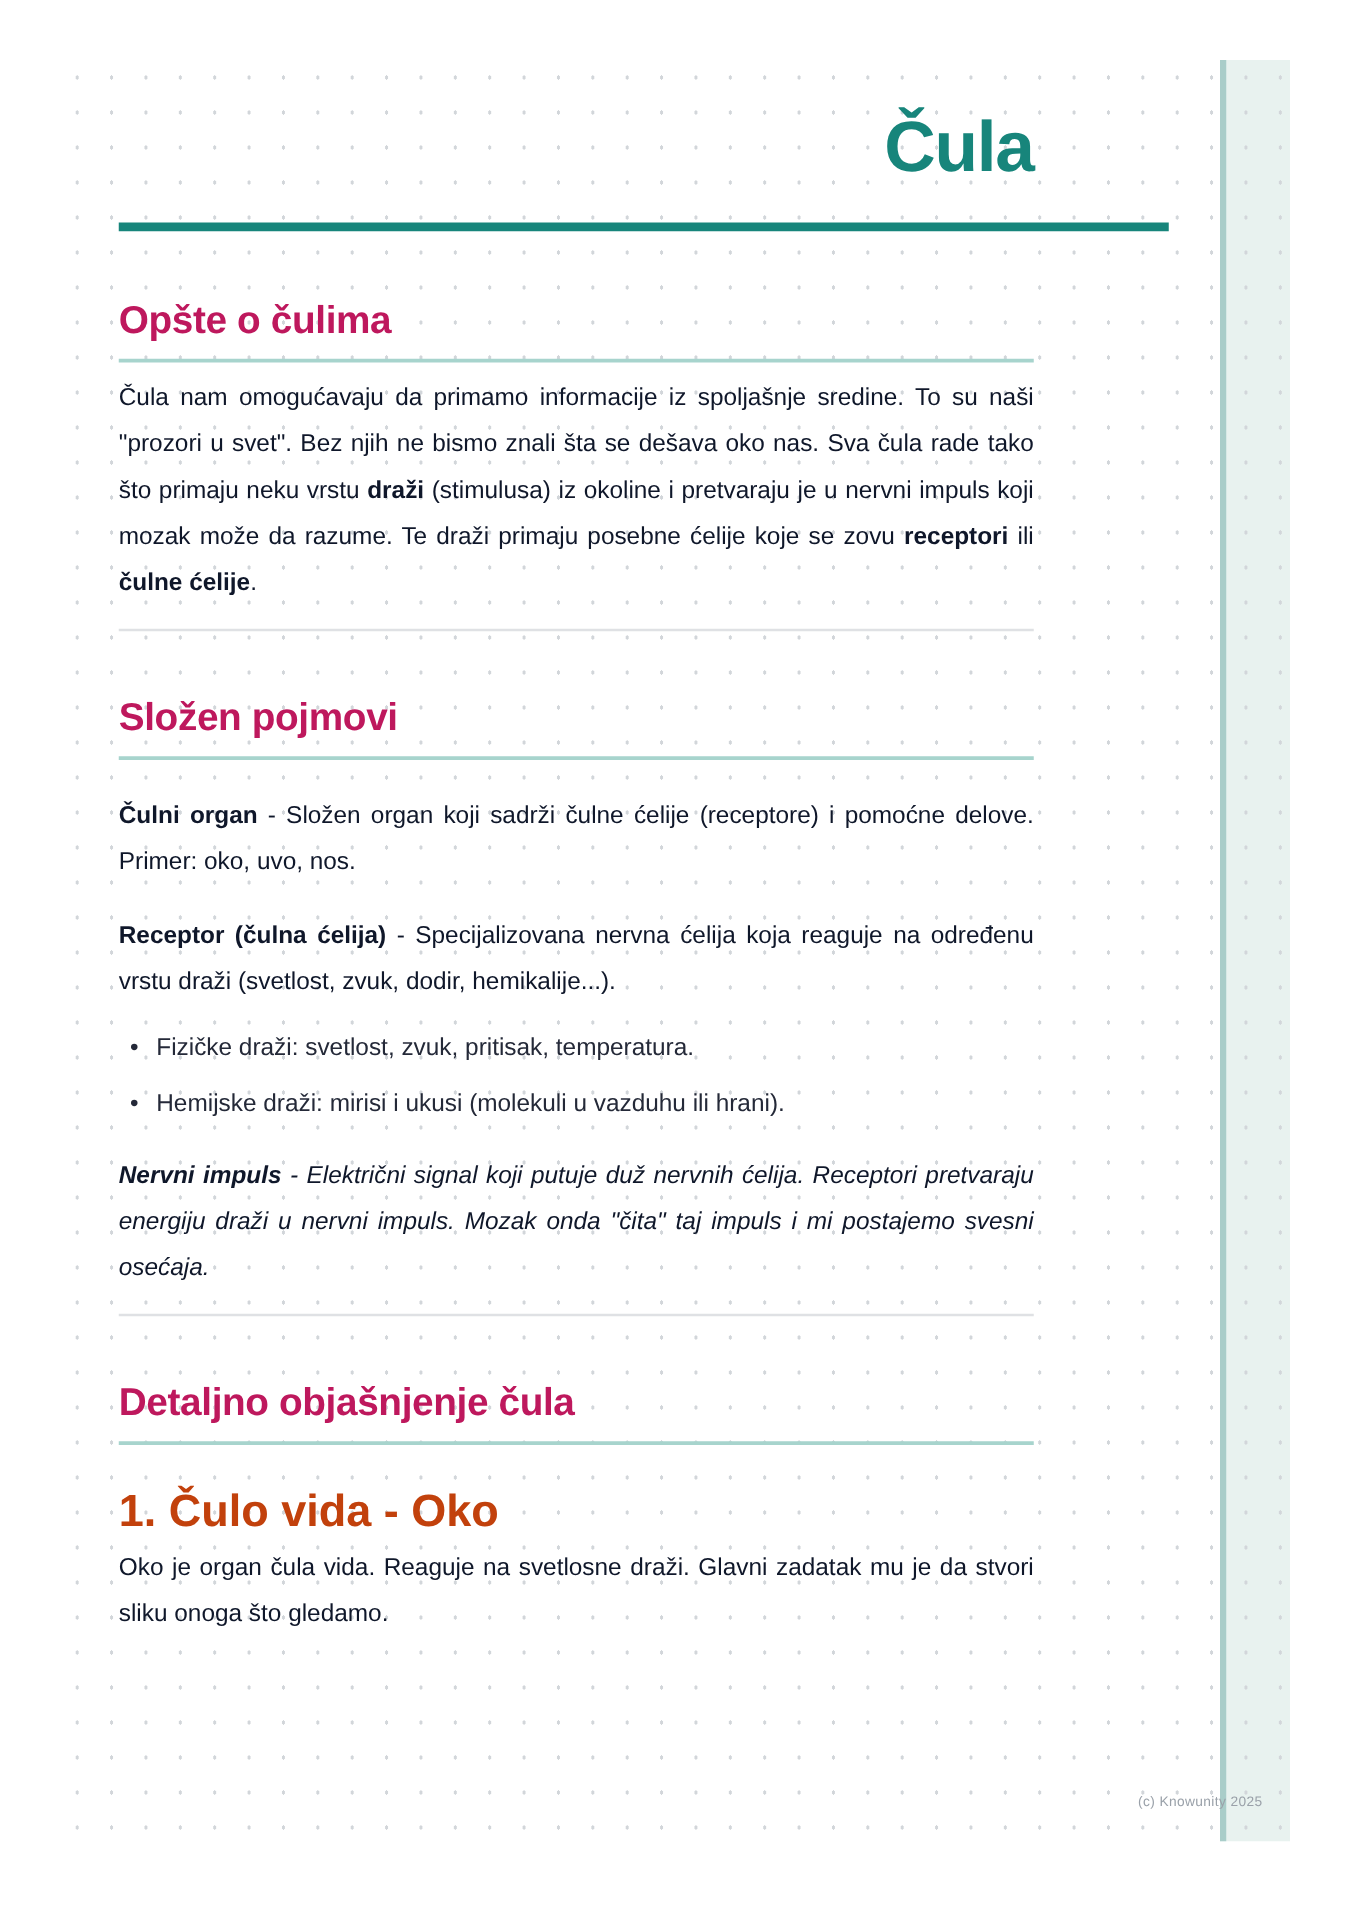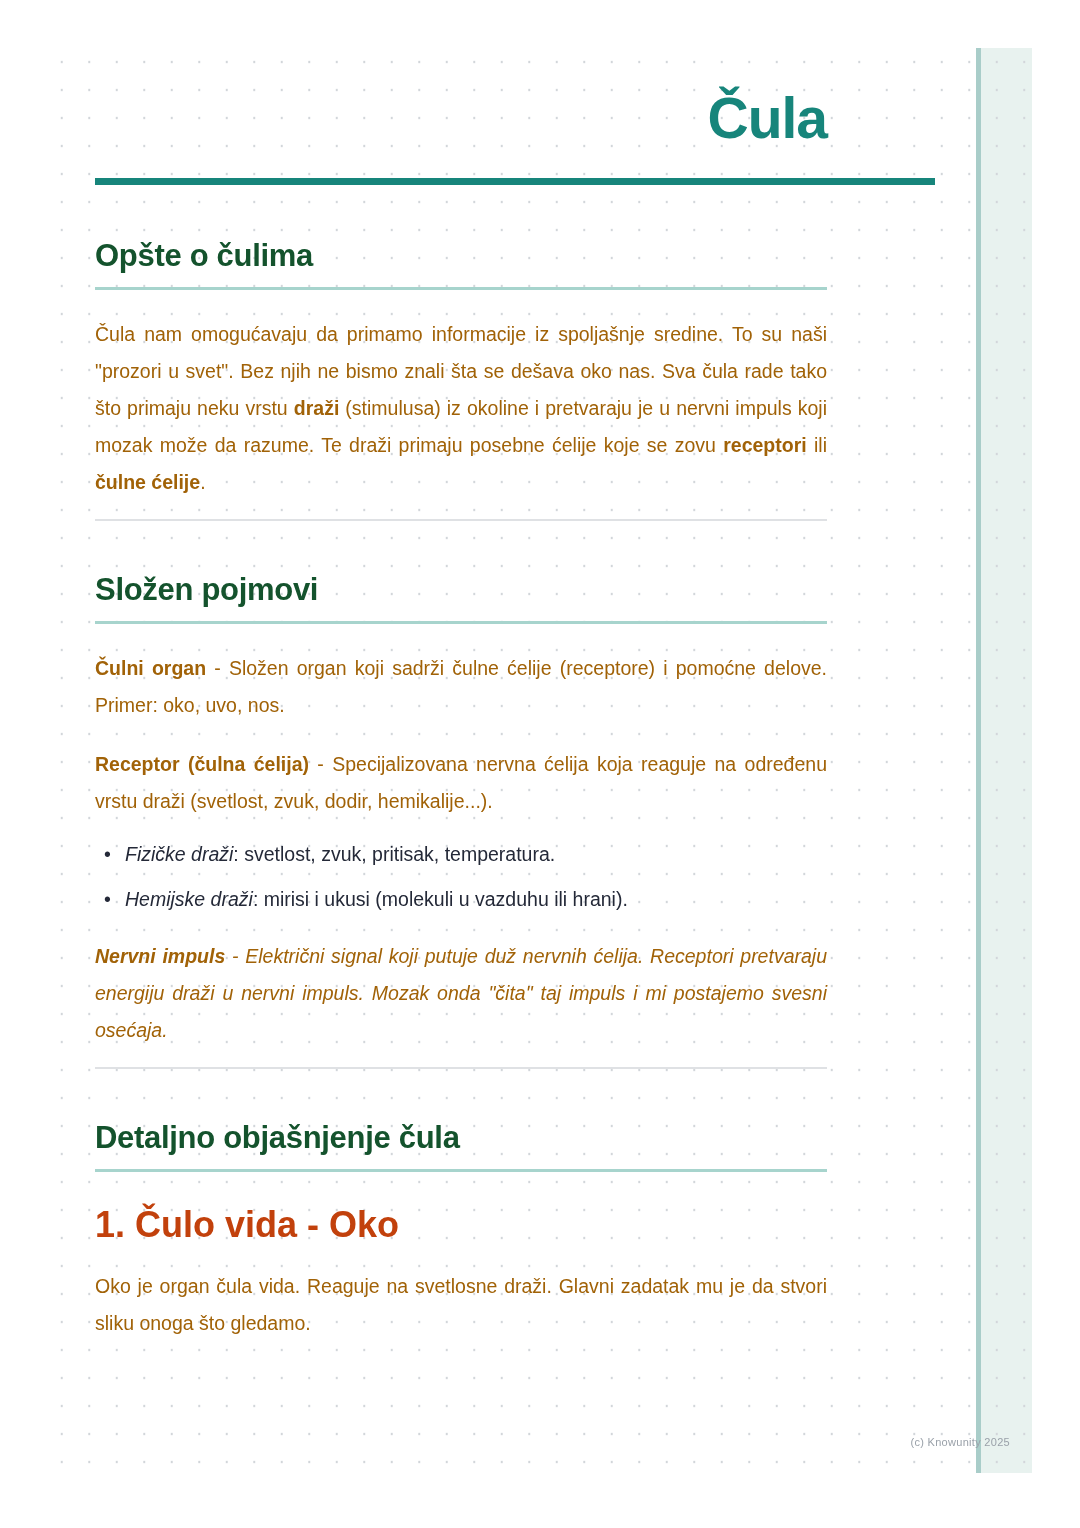--- a/index.html
+++ b/index.html
@@ -50,43 +50,43 @@
     height: 7px;
     background: #17857b;
   }
 
   h2.section-heading {
     margin: 52px 0 0 0;
     font-size: 31px;
     line-height: 38px;
     font-weight: 700;
     letter-spacing: -0.3px;
-    color: #14532d;
+    color: #be185d;
   }
   h2.mt50 { margin-top: 50px; }
   .heading-underline {
     margin-top: 12px;
     width: 732px;
     height: 3px;
     background: #a7d4cd;
   }
 
   h3.subsection-heading {
     margin: 36px 0 0 0;
     font-size: 36px;
     line-height: 34px;
     font-weight: 700;
     color: #c2410c;
   }
 
   p.body-text {
-    margin: 26px 0 0 0;
+    margin: 10px 0 0 0;
     font-size: 19.5px;
     line-height: 37px;
-    color: #a16207;
+    color: #0f172a;
     text-align: justify;
   }
   p.term { margin-top: 22px; }
   p.first-term { margin-top: 26px; }
   p.after-bullets { margin-top: 20px; font-style: italic; }
 
   .section-divider {
     margin-top: 18px;
     width: 732px;
     height: 2px;
@@ -117,21 +117,21 @@
     position: absolute;
     top: 1436px;
     right: 70px;
     font-size: 11px;
     letter-spacing: 0.3px;
     color: #9aa1a9;
     z-index: 5;
   }
 
   .run-b { font-weight: 700; }
-  .run-i { font-style: italic; }
+  .run-i { }
 </style>
 </head>
 <body>
 
 <div class="side-stripe"></div>
 <div class="dot-grid"></div>
 
 <div class="content">
 
   <h1 class="page-title">Čula</h1>

